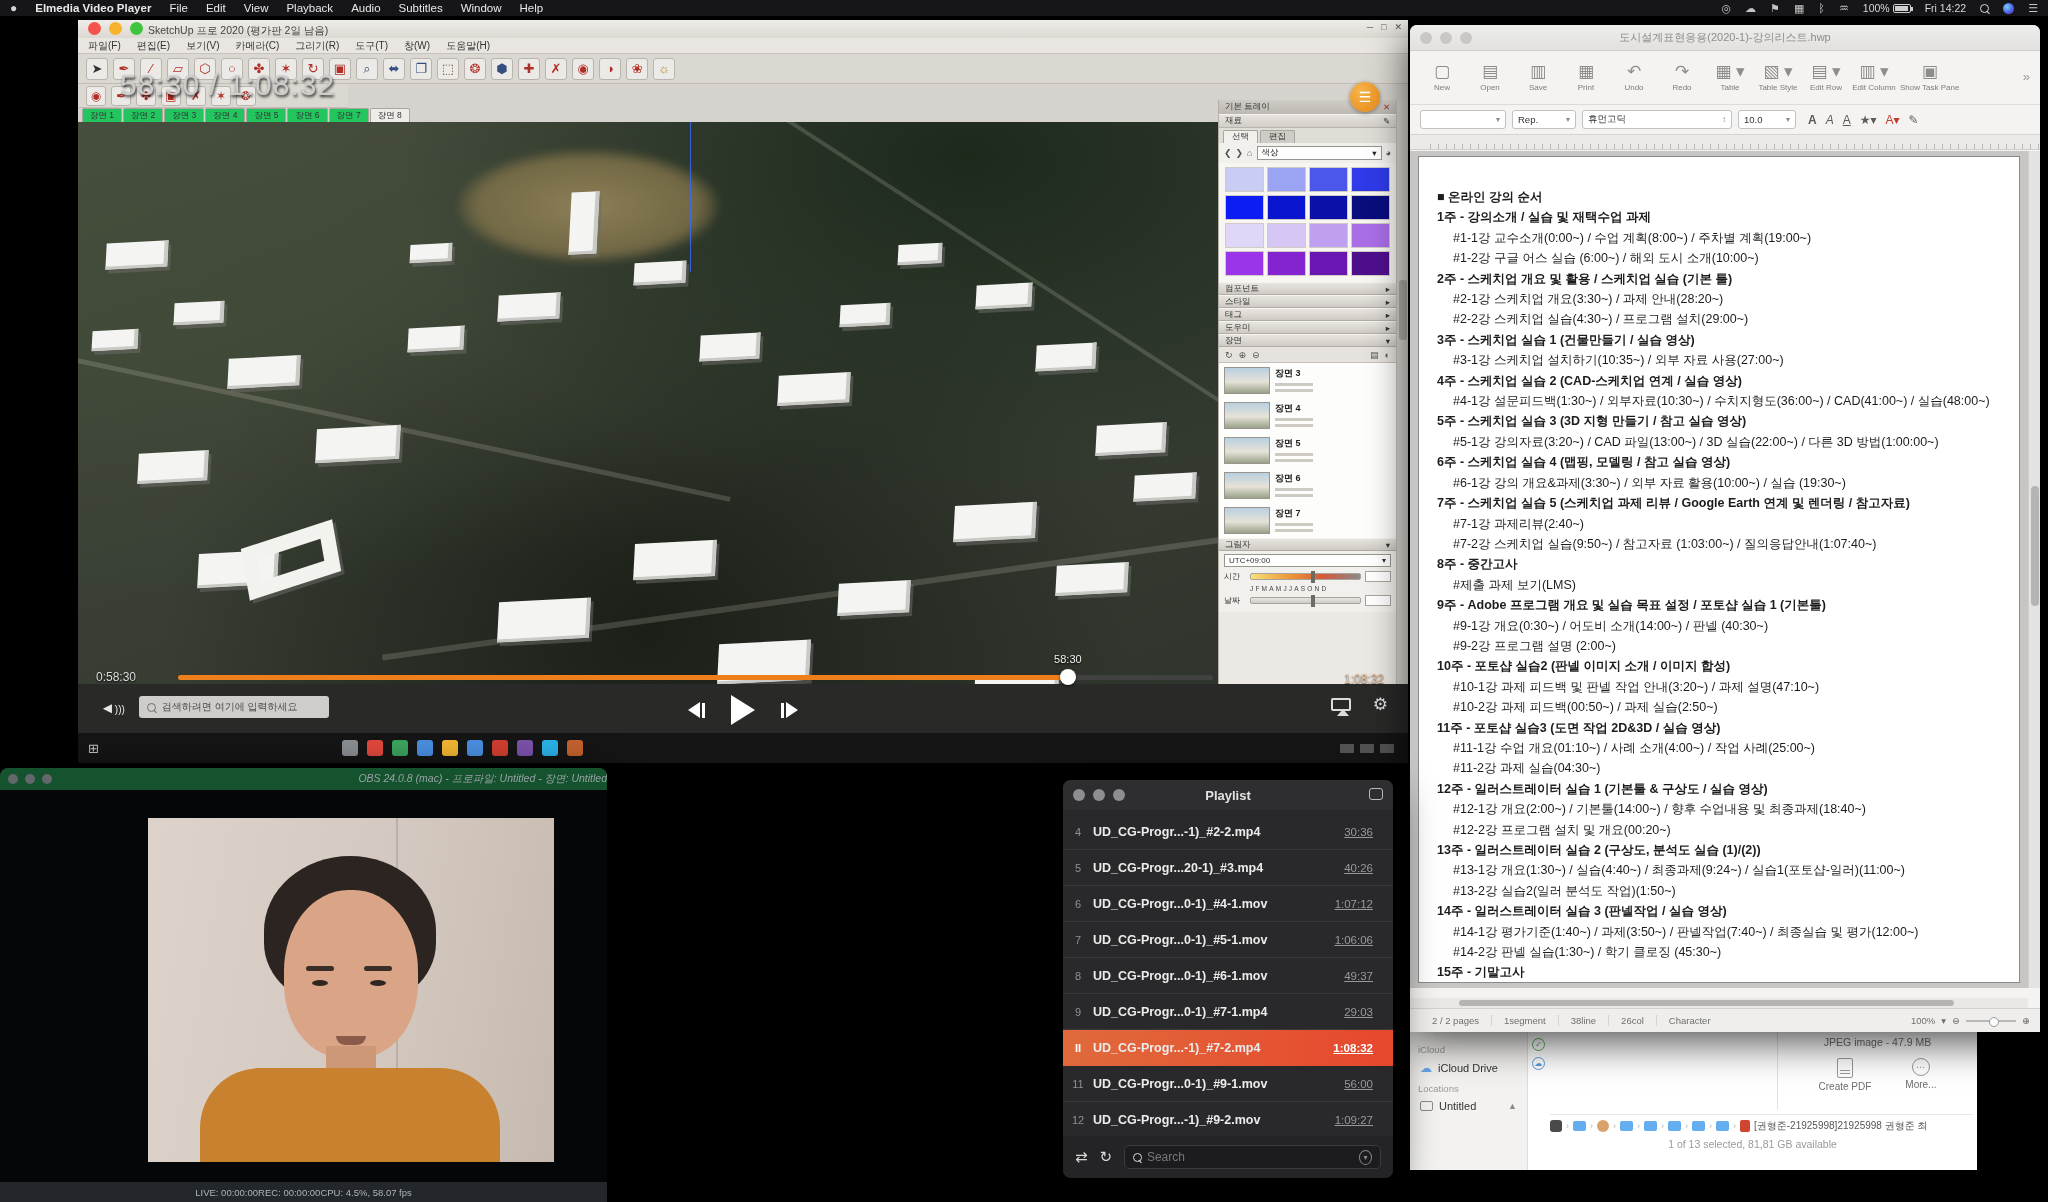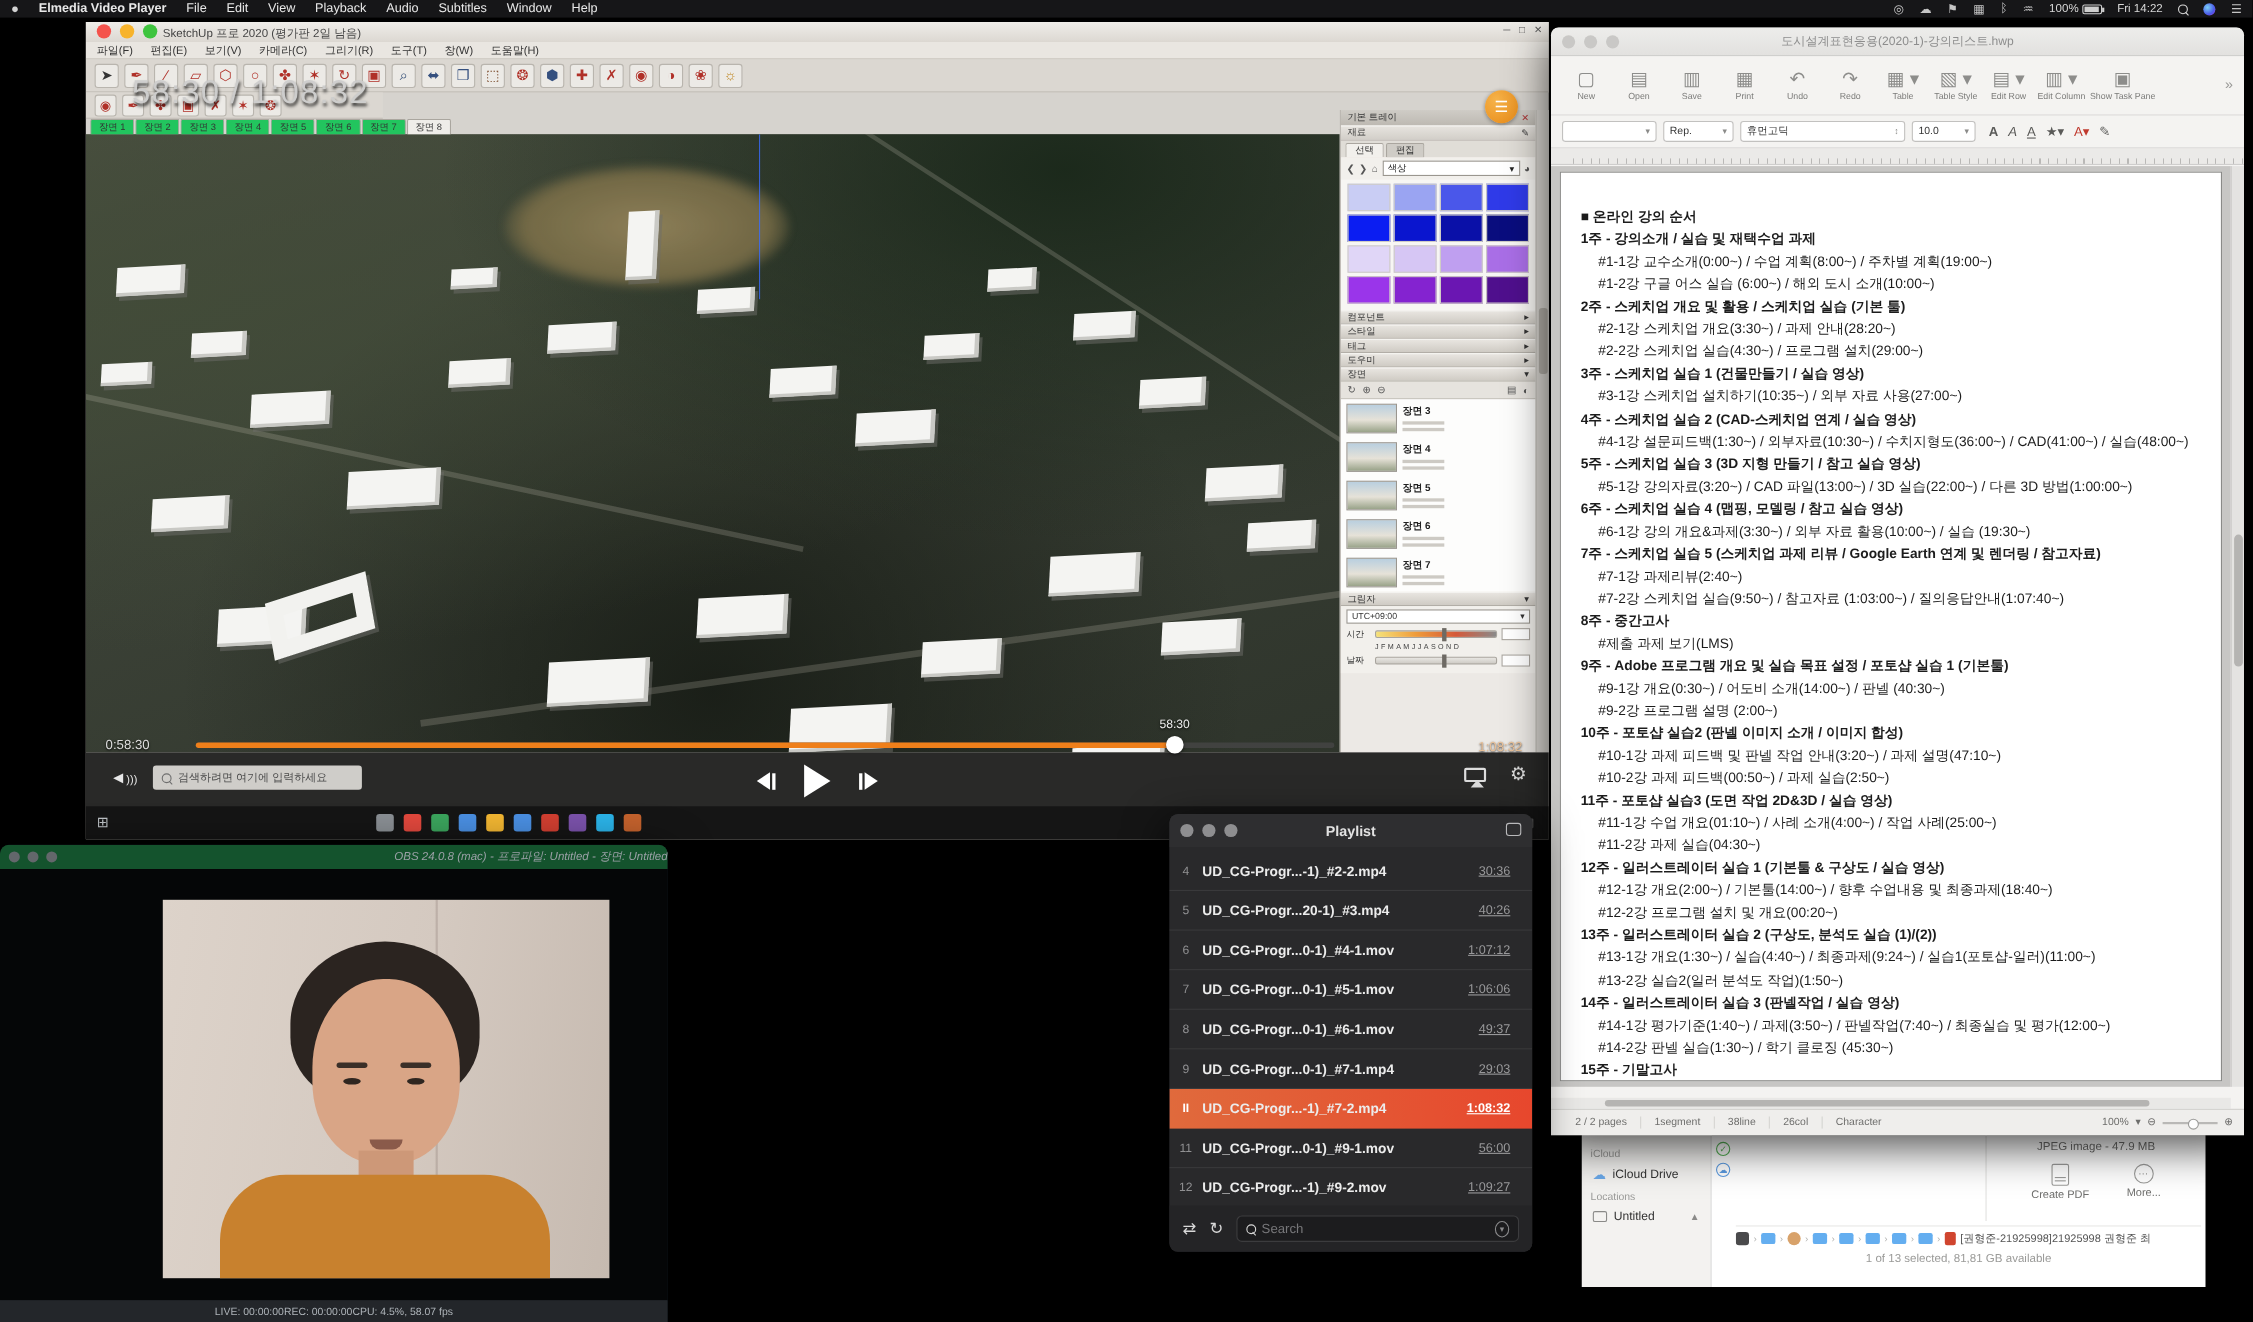--- a/index.html
+++ b/index.html
@@ -164,21 +164,21 @@
   .hwp-hsb { position:absolute; left:0; right:12px; bottom:24px; height:10px; background:#e9e8e6; }
   .hwp-hsb .thumb { position:absolute; left:8%; width:80%; top:2px; height:6px; background:#b5b4b2; border-radius:3px; }
   .hwp-status { position:absolute; left:0; bottom:0; width:100%; height:24px; background:#efeeec; border-top:1px solid #d2d1cf;
     display:flex; align-items:center; gap:0; font-size:9.5px; color:#6e6e6c; padding:0 10px; }
   .hs-item { padding:0 12px; border-right:1px solid #d5d4d2; }
   .hs-zoom { margin-left:auto; display:flex; align-items:center; gap:6px; }
   .hs-zslider { width:50px; height:2px; background:#b9b8b6; position:relative; }
   .hs-zslider:after { content:""; position:absolute; left:45%; top:-3px; width:8px; height:8px; border-radius:50%; background:#fdfdfd; border:1px solid #9a9a98; }
 
   
-  .plwin { position:absolute; left:1063px; top:740px; width:330px; height:398px; background:#29292b; border-radius:8px;
+  .plwin { position:absolute; left:1063px; top:780px; width:330px; height:398px; background:#29292b; border-radius:8px;
     box-shadow:0 12px 40px rgba(0,0,0,.8); overflow:hidden; z-index:30; color:#e8e8e8; }
   .pl-titlebar { height:30px; display:flex; align-items:center; justify-content:center; font-size:13px; font-weight:bold;
     color:#e2e2e2; position:relative; background:#2e2e30; }
   .pl-dots { position:absolute; left:10px; top:9px; display:flex; gap:8px; }
   .pl-dots i { width:12px; height:12px; border-radius:50%; background:#8e8e90; }
   .pl-pip { position:absolute; right:10px; top:8px; width:14px; height:12px; border:1.5px solid #b9b9bb; border-radius:3px; }
   .pl-rows { position:absolute; top:34px; left:0; right:0; bottom:42px; overflow:hidden; }
   .pl-row { height:36px; display:flex; align-items:center; border-bottom:1px solid #39393b; font-size:12.5px; }
   .pl-num { width:30px; text-align:center; color:#909092; font-size:11px; }
   .pl-name { flex:1; color:#ececec; overflow:hidden; white-space:nowrap; font-weight:bold; }
@@ -210,21 +210,21 @@
   .brow { position:absolute; width:28px; height:5px; background:#3a2f28; border-radius:3px; top:148px; }
   .eye { position:absolute; width:16px; height:6px; background:#2f2620; border-radius:50%; top:162px; }
   .mouth { position:absolute; left:188px; top:218px; width:30px; height:9px; background:#8a5a4a; border-radius:0 0 12px 12px; }
   .body { position:absolute; left:52px; top:250px; width:300px; height:100px; background:#c8812e; border-radius:60px 60px 0 0; }
   .neck { position:absolute; left:178px; top:228px; width:50px; height:34px; background:#cd9878; }
   .obs-status { position:absolute; left:0; bottom:0; width:100%; height:20px; background:#23262a; display:flex;
     align-items:center; justify-content:center; font-size:9.5px; color:#aeb4b9; }
 
   
   .finder { position:absolute; left:1410px; top:1032px; width:567px; height:138px; background:#fff; z-index:15;
-    box-shadow:0 8px 30px rgba(0,0,0,.6); display:flex; overflow:hidden;margin-left:28px; }
+    box-shadow:0 8px 30px rgba(0,0,0,.6); display:flex; overflow:hidden; }
   .fd-side { width:118px; background:#f3f2f0; border-right:1px solid #ddd; padding:6px 8px; font-size:11px; color:#333; }
   .fd-h { font-size:9.5px; color:#9a9a98; margin:6px 0 4px; }
   .fd-item { display:flex; align-items:center; gap:6px; padding:2px 2px; }
   .fd-item .ej { margin-left:auto; color:#8a8a88; font-size:9px; }
   .fd-cloud { color:#6aa8e8; font-size:12px; }
   .fd-disk { width:13px; height:10px; border:1.3px solid #8a8a88; border-radius:2px; }
   .fd-main { flex:1; position:relative; }
   .fd-badges { position:absolute; left:4px; top:6px; display:flex; flex-direction:column; gap:6px; }
   .badge { width:13px; height:13px; border-radius:50%; display:flex; align-items:center; justify-content:center; font-size:8px; }
   .badge.gr { border:1.4px solid #55b055; color:#55b055; }

